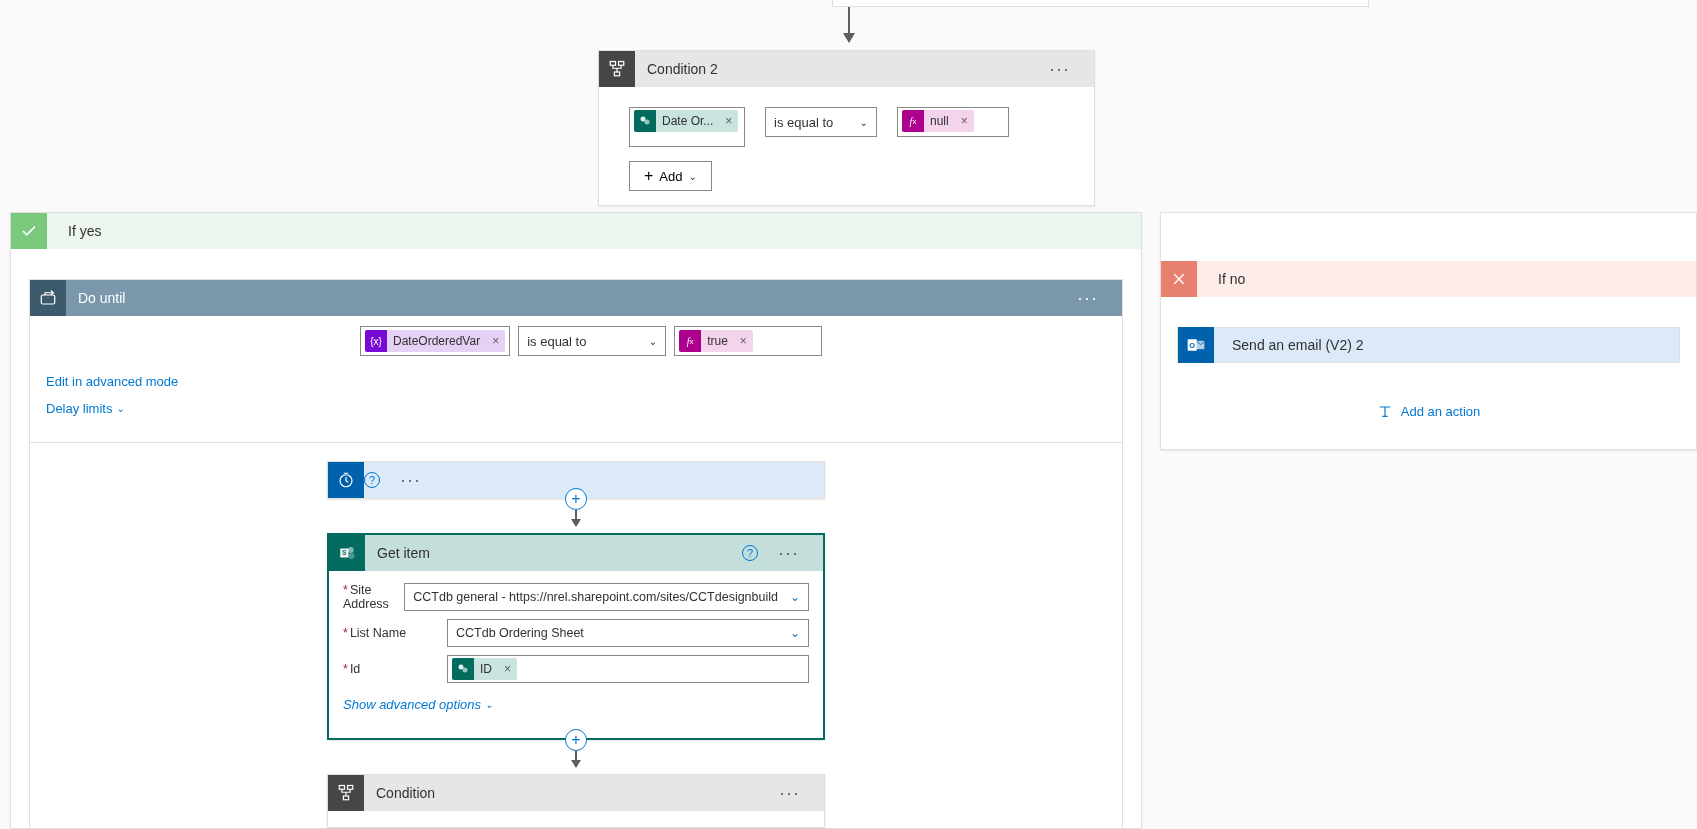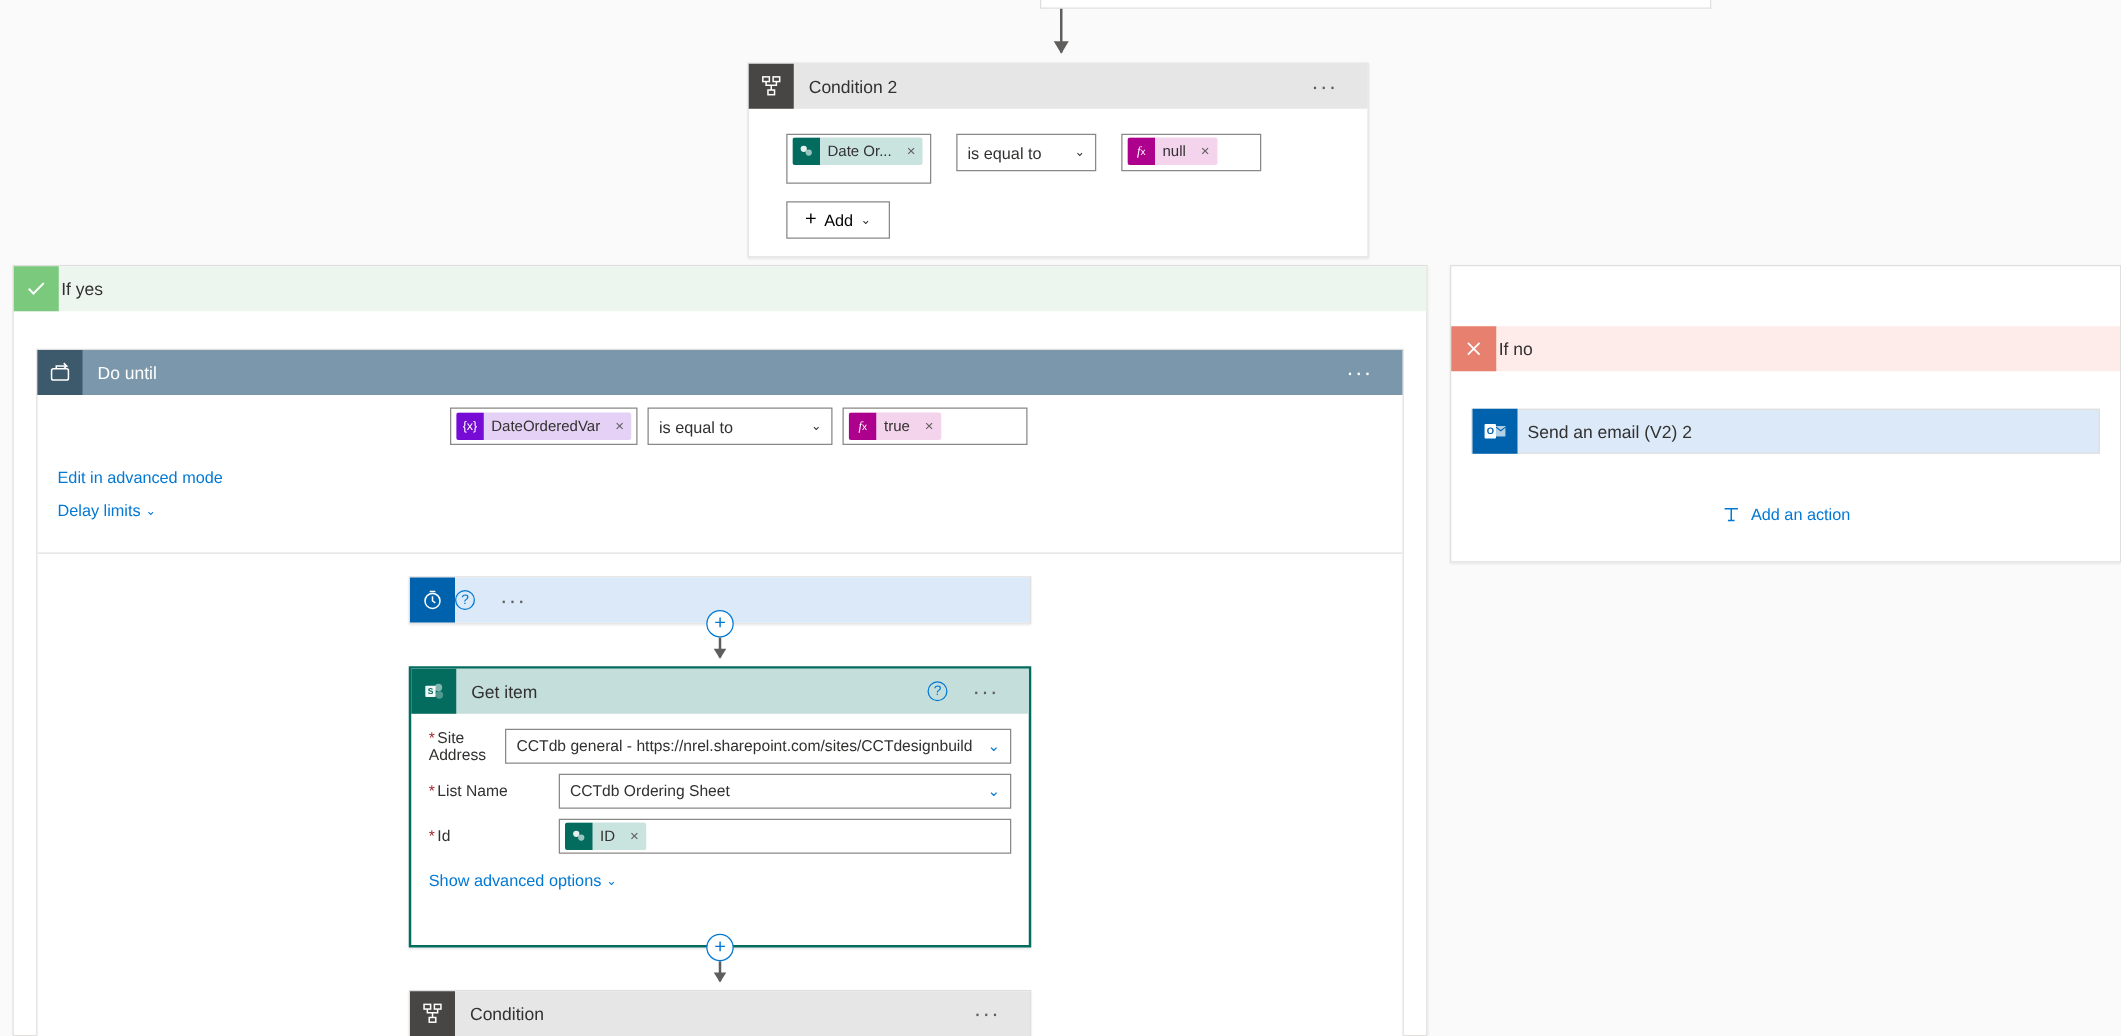--- a/index.html
+++ b/index.html
@@ -182,21 +182,21 @@
   }
   .bh-yes { background: #edf6ee; }
   .bh-no  { background: #fdecea; margin-top: 48px; }
   .bh-icn {
     width: 36px; height: 36px;
     display: flex; align-items: center; justify-content: center;
     color: #fff;
   }
   .bh-yes .bh-icn { background: #7bc97d; }
   .bh-no  .bh-icn { background: #e8806f; }
-  .bh-lbl { padding-left: 2px; }
+  .bh-lbl { padding-left: 21px; }
 
   
   .do-until {
     margin: 30px 18px 0 18px;
     border: 1px solid #e1dfdd;
     background: #fff;
   }
   .du-row {
     display: flex; align-items: center;
     gap: 8px;
@@ -248,38 +248,39 @@
     background: #fff;
     position: relative;
   }
   .form-input .dd-chev {
     position: absolute; right: 8px; top: 50%; transform: translateY(-50%);
     color: #0078d4; font-size: 12px;
   }
   .form-input.no-dd { padding-right: 8px; }
 
   .adv-link {
-    padding: 10px 14px 32px 14px;
+    padding: 10px 14px 14px 14px;
+    font-style: italic;
   }
 
   
   .no-body { padding: 30px 16px 30px 16px; }
   .send-email {
     border: 1px solid #e1dfdd;
     background: #dbe9f8;
     display: flex; align-items: center;
     height: 36px;
     cursor: pointer;
   }
   .se-icn {
     width: 36px; height: 36px;
     background: #0062ad;
     display: flex; align-items: center; justify-content: center;
   }
-  .se-lbl { padding-left: 8px; font-size: 14px; }
+  .se-lbl { padding-left: 18px; font-size: 14px; }
   .add-action {
     margin: 40px auto 0 auto;
     display: flex; align-items: center; justify-content: center;
     gap: 8px;
     color: #0078d4;
     font-size: 13px;
     cursor: pointer;
   }
 
   

